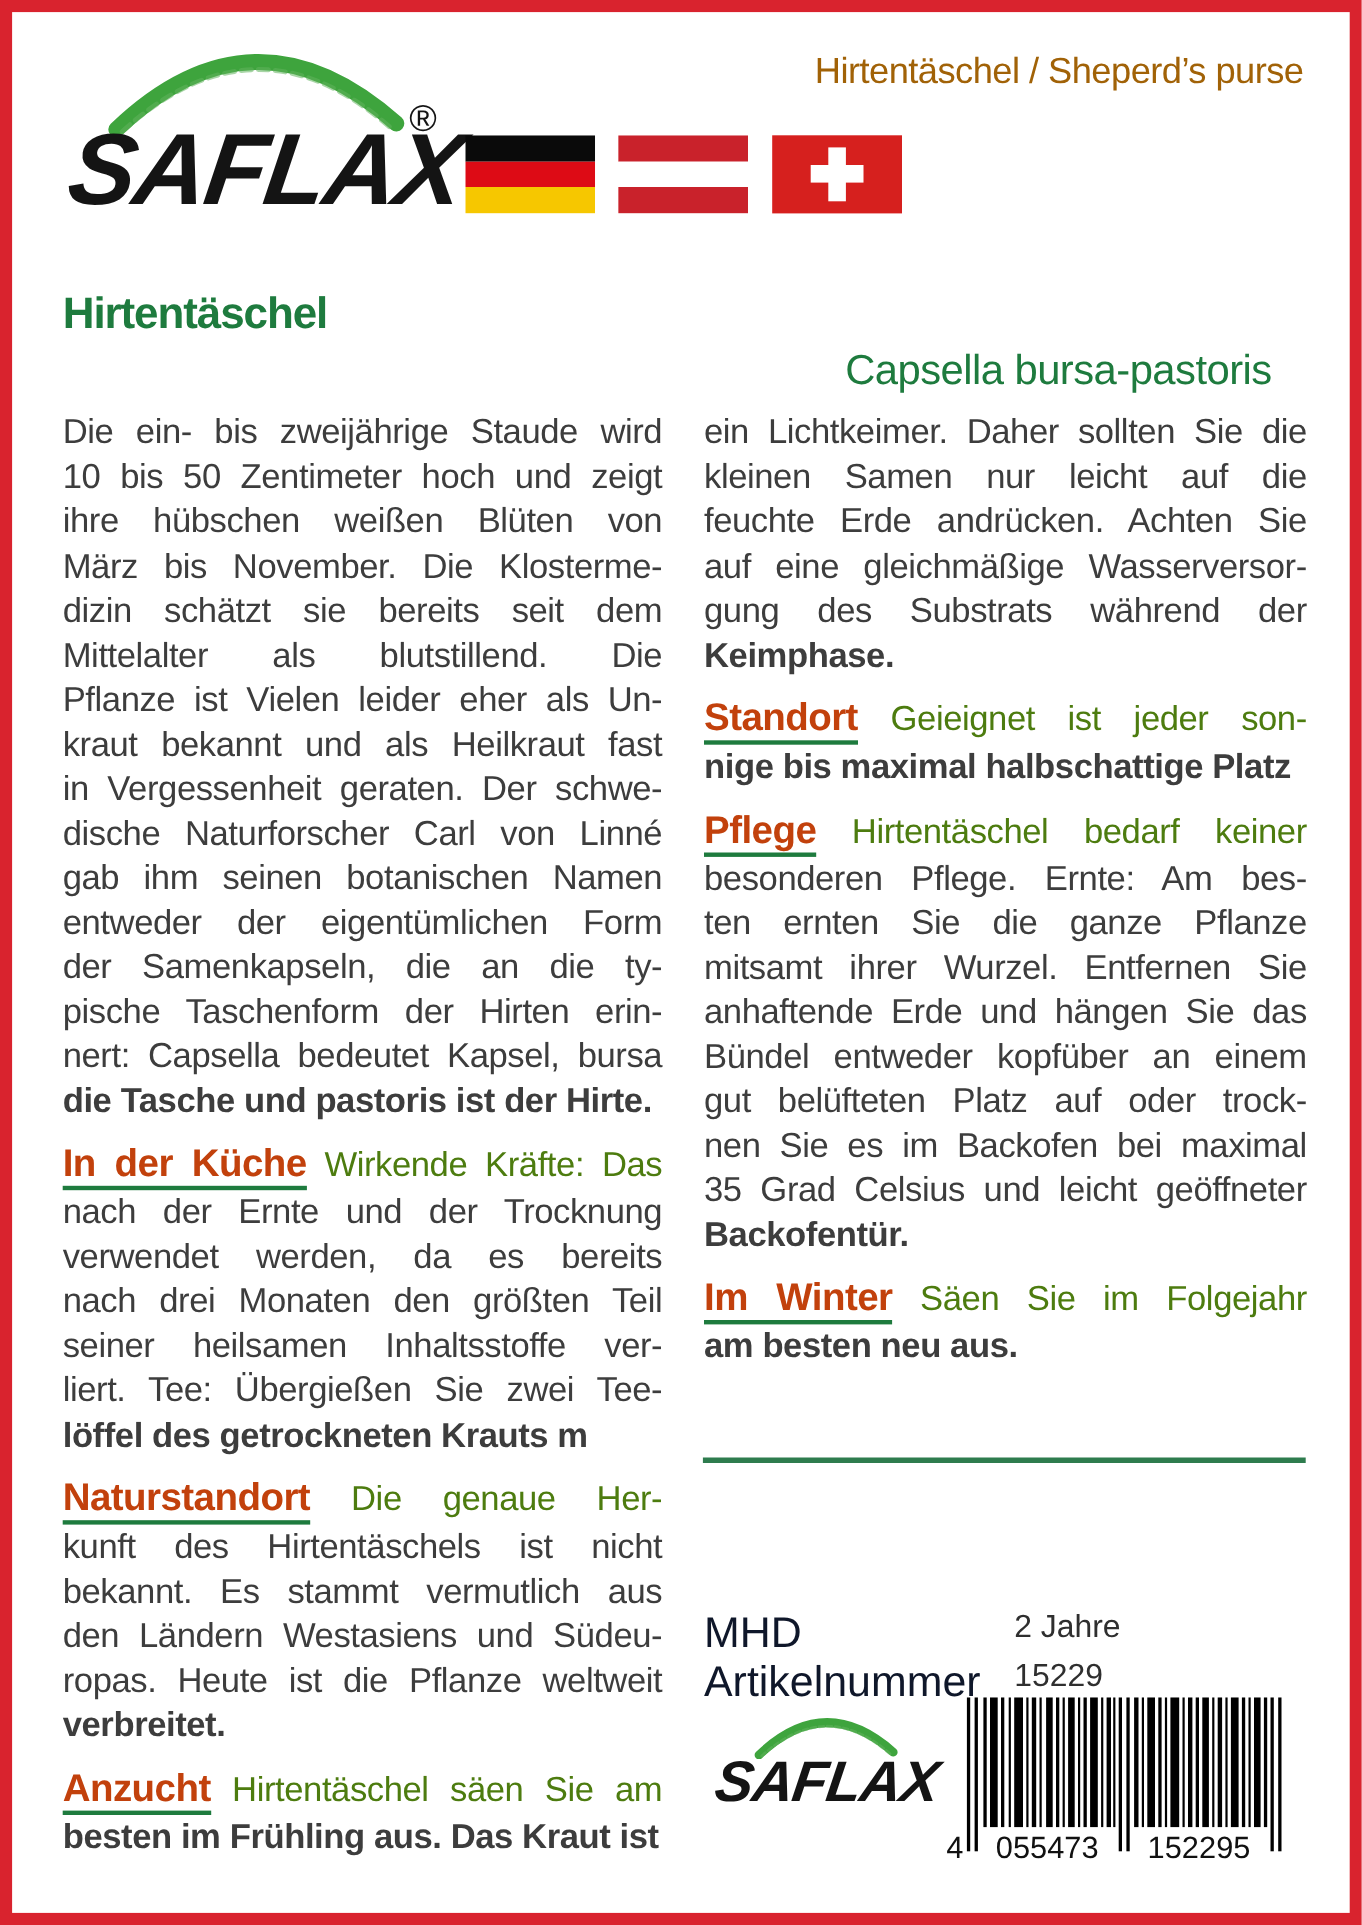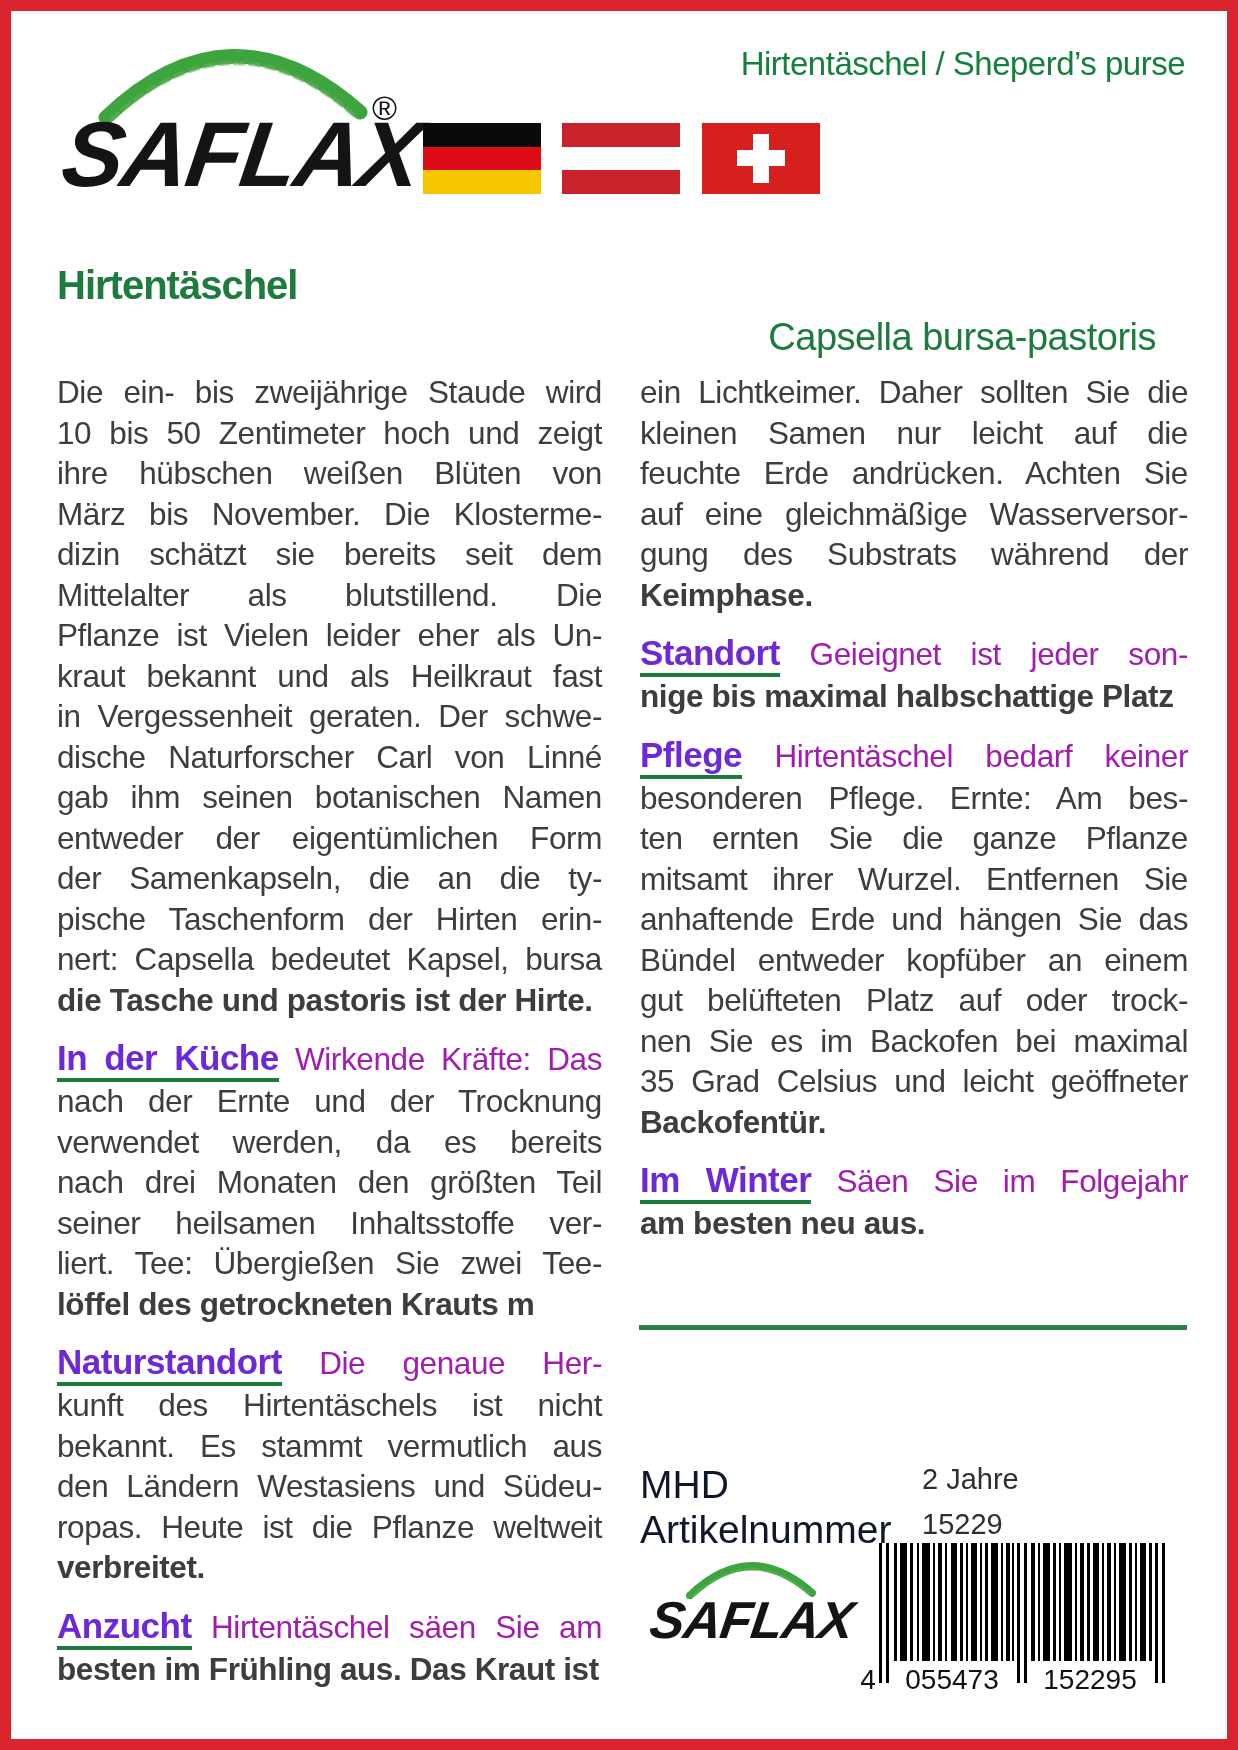--- a/index.html
+++ b/index.html
@@ -10,21 +10,21 @@
     background: #ffffff;
     border: 11px solid #d9232e;
     overflow: hidden;
     font-family: "Liberation Sans", sans-serif;
     color: #3d3d3d;
   }
   
   .header-title {
     position: absolute; top: 34px; right: 42px;
     font-size: 33px; letter-spacing: -0.5px;
-    color: #15803d;
+    color: #a16207;
   }
   .brand-arc { position: absolute; left: 77px; top: 14px; }
   .brand-text {
     position: absolute; left: 46px; top: 97px;
     font-size: 92px; font-weight: 700; font-style: italic;
     letter-spacing: -2px; line-height: 92px; color: #141414;
     transform: skewX(-8deg); transform-origin: left bottom;
   }
   .brand-reg {
     position: absolute; left: 361px; top: 78px;
@@ -64,25 +64,25 @@
     white-space: nowrap;
     text-align: justify; text-align-last: justify;
     font-size: 31.5px; letter-spacing: -0.4px;
     line-height: 40.5px; height: 40.5px;
     color: #3d3d3d;
   }
   .para .line:last-child { text-align-last: left; font-weight: bold; }
   .section { margin-top: 14px; }
   .heading-line { line-height: 47px; height: 47px; }
   .sec-heading {
-    font-size: 35px; font-weight: 700; color: #6d28d9;
+    font-size: 35px; font-weight: 700; color: #c2410c;
     letter-spacing: -0.5px;
     border-bottom: 4px solid #1e7b3e; padding-bottom: 1px;
   }
-  .body-run { font-size: 31.5px; letter-spacing: -0.4px; color: #a21caf; }
+  .body-run { font-size: 31.5px; letter-spacing: -0.4px; color: #4d7c0f; }
   
   .divider {
     position: absolute; left: 628px; top: 1314px;
     width: 548px; height: 5px; background: #2e7c4e;
   }
   .meta-label { position: absolute; left: 629px; font-size: 39px; color: #0f172a; }
   .meta-value { position: absolute; left: 911px; font-size: 29px; color: #2f2f2f; }
   .row1 { top: 1452px; }
   .row2 { top: 1497px; }
   .footer-arc { position: absolute; left: 650px; top: 1540px; }

